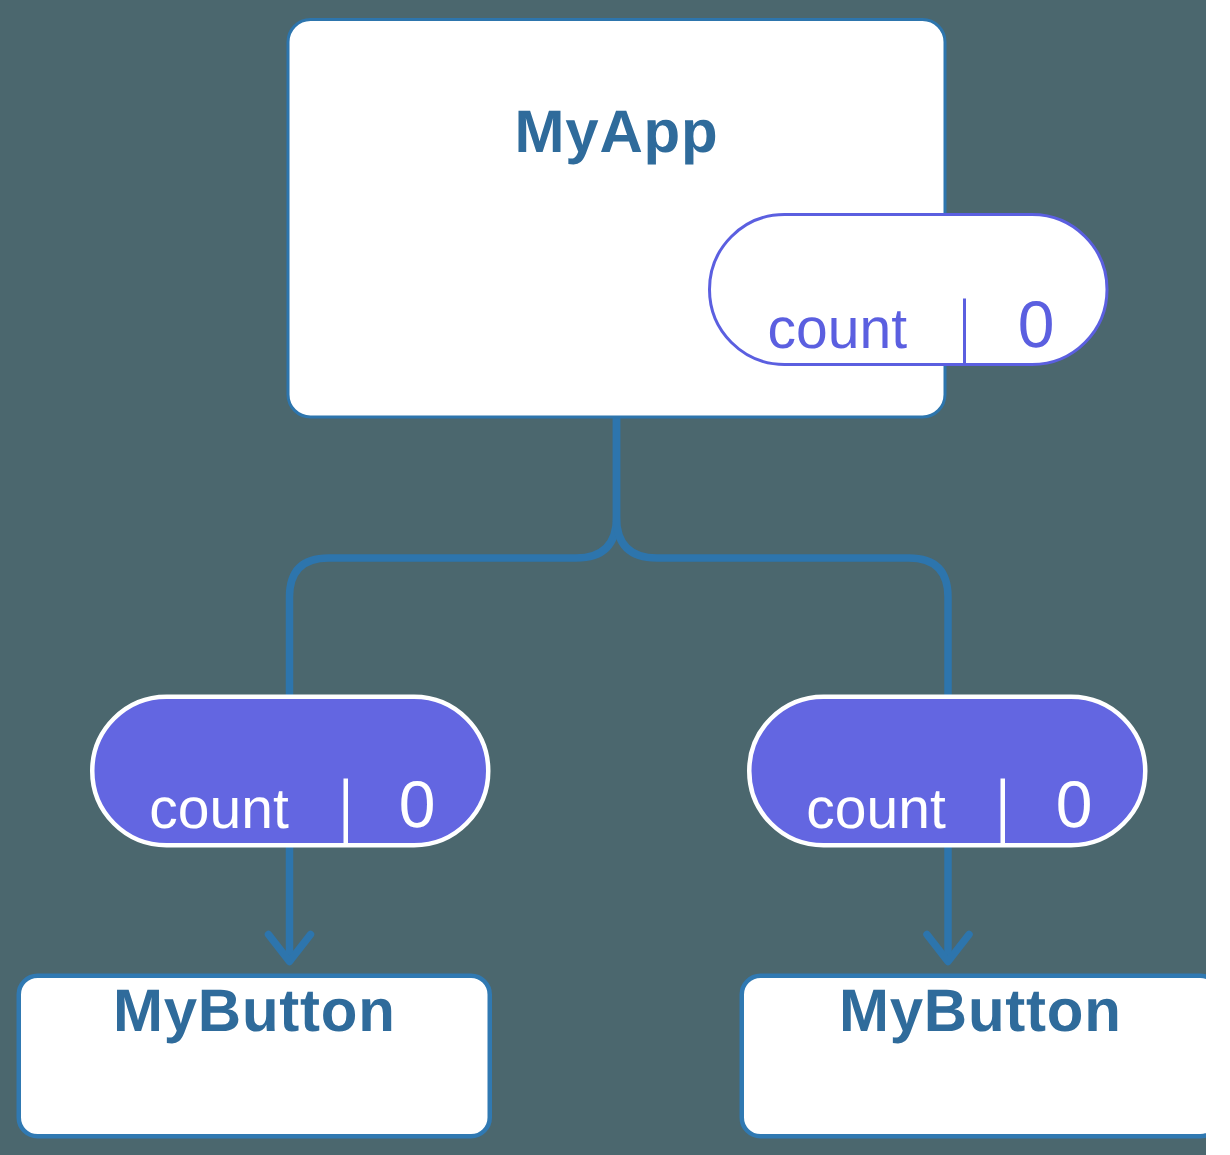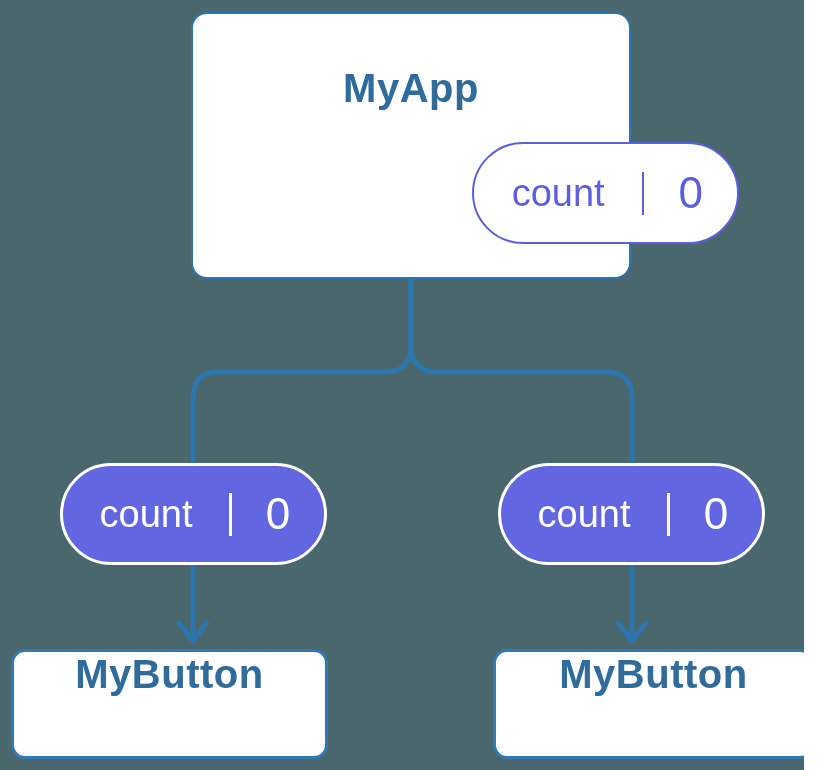--- a/index.html
+++ b/index.html
@@ -48,21 +48,21 @@
   .root-title {
     position: absolute;
     left: 0; right: 0; top: 50px;
     text-align: center;
     height: 48px;
     line-height: 48px;
   }
   .pill {
     position: absolute;
     display: flex;
-    align-items: center;
+    align-items: flex-end;
     box-sizing: border-box;
     border-radius: 999px;
     overflow: hidden;
   }
   .pill-outline {
     left: 279px; top: 128px;
     width: 267px; height: 102px;
     background: var(--card-bg, #ffffff);
     border: 2.5px solid var(--indigo-line, #5b5fe0);
   }

